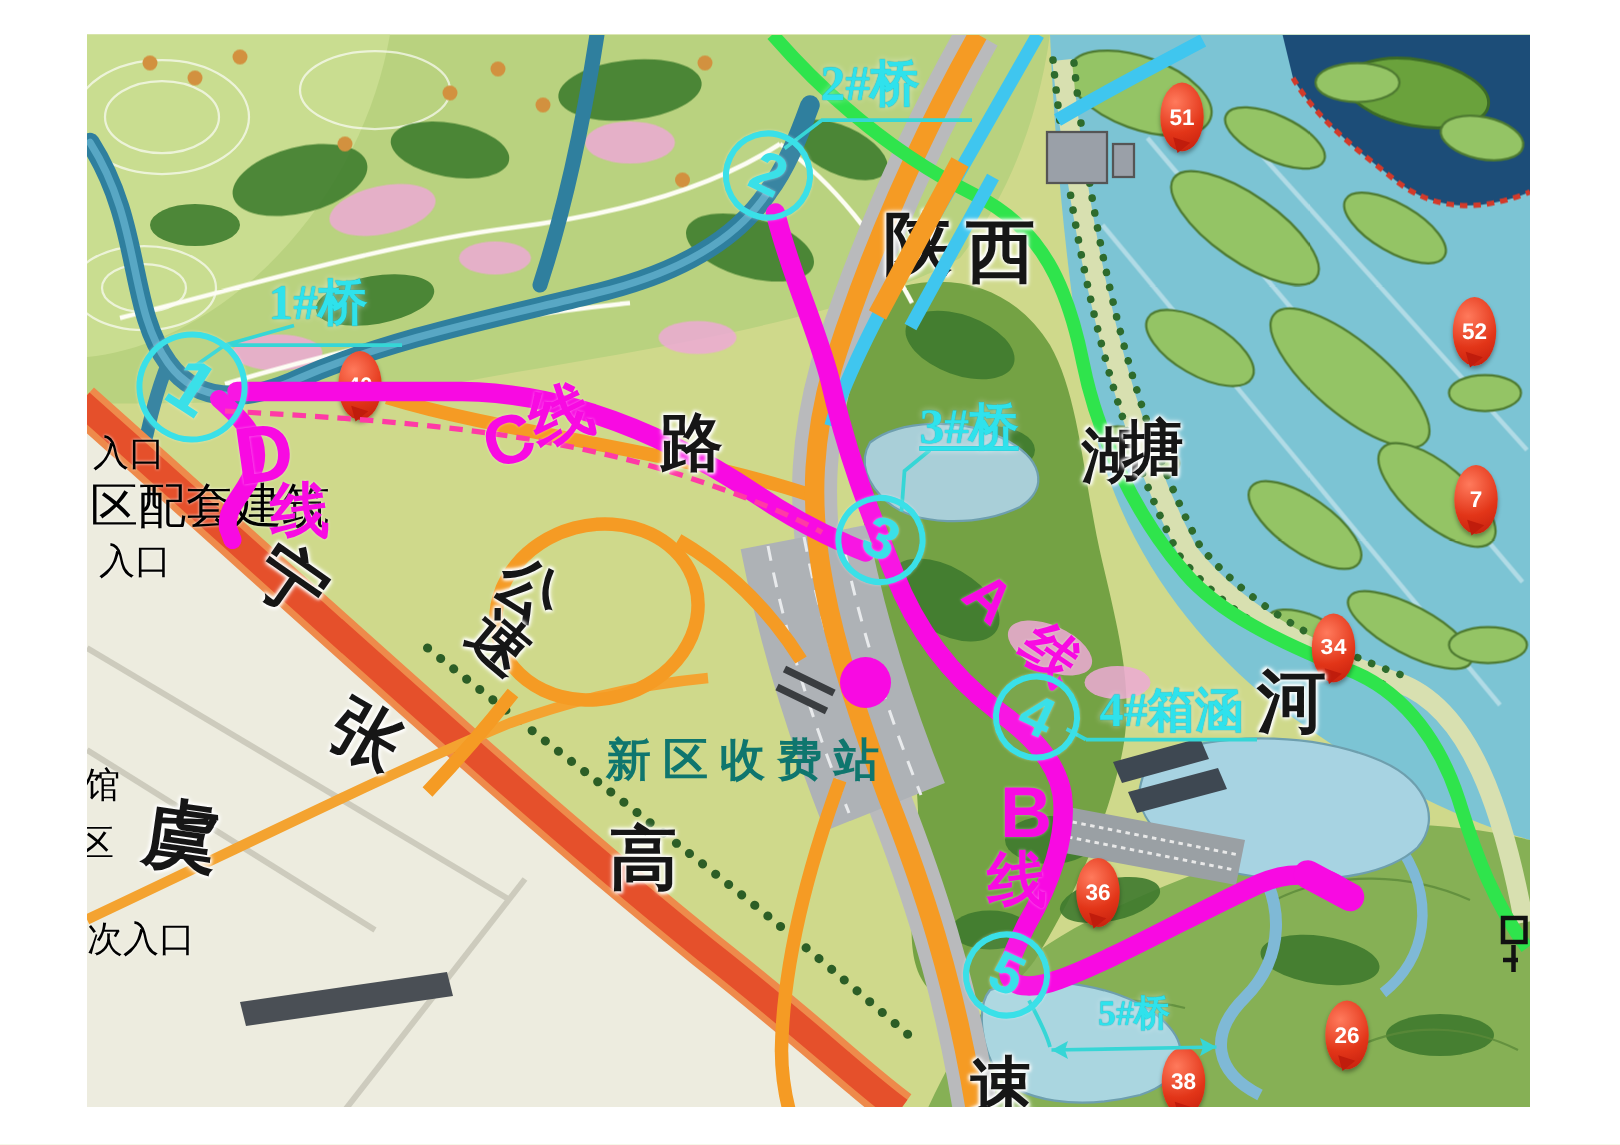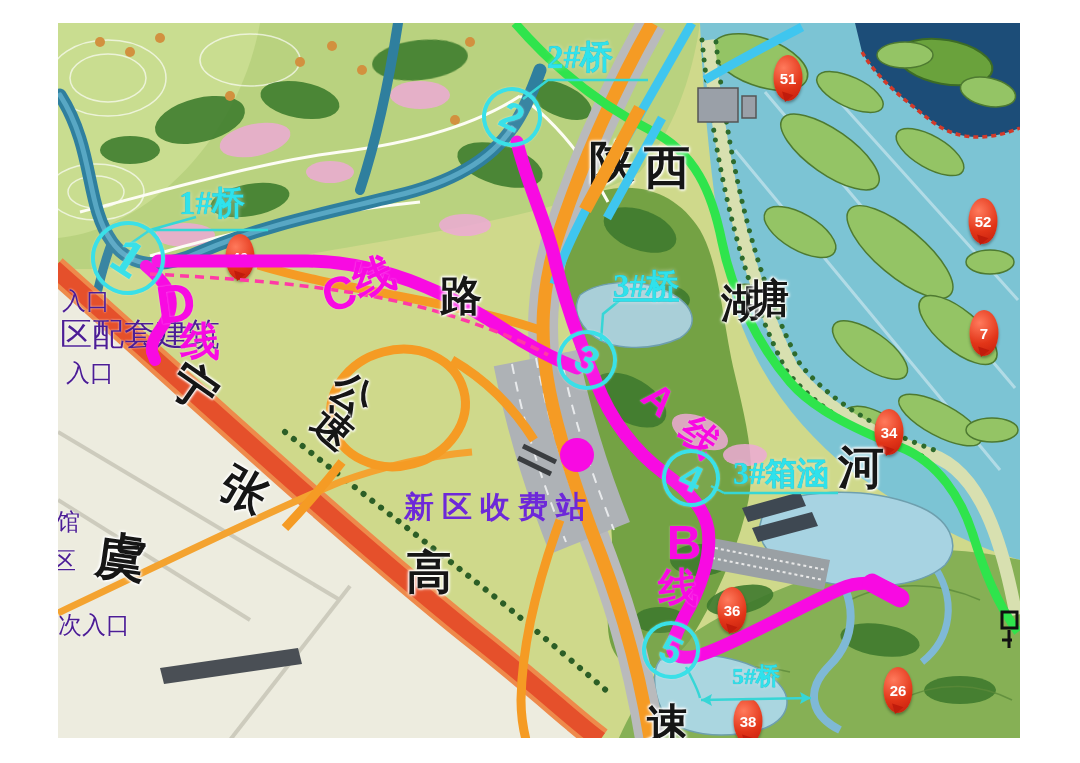--- a/index.html
+++ b/index.html
@@ -5,39 +5,39 @@
   html,body{margin:0;padding:0;background:#ffffff;width:1080px;height:763px;overflow:hidden}
   #page{position:relative;width:1080px;height:763px;background:#fff;font-family:"Liberation Sans",sans-serif}
   #map{position:absolute;left:58px;top:23px;width:962px;height:715px;overflow:hidden;background:#cfd98b}
   .layer{position:absolute;left:-58px;top:-23px;width:1080px;height:763px}
   .z1{z-index:1}.z2{z-index:2}.z3{z-index:3}.z4{z-index:4}
   svg{position:absolute;left:0;top:0}
   .lbl{position:absolute;transform:translate(-50%,-50%);white-space:nowrap;line-height:1}
   .road-char{font-family:"Liberation Serif","DejaVu Serif",serif;font-weight:700;color:#161616;
     text-shadow:0 0 3px #fff,0 0 4px #fff,1px 1px 2px rgba(255,255,255,.9),-1px -1px 2px rgba(255,255,255,.9)}
   .left-lbl{position:absolute;transform:translate(0,-50%);white-space:nowrap;line-height:1;
-    font-family:Liberation Mono, monospace;color:#4c1d95;
+    font-family:Liberation Serif, serif;color:#000000;
     text-shadow:0 0 2px rgba(255,255,255,.9)}
   .route-lbl{font-family:"Liberation Sans","DejaVu Sans",sans-serif;font-weight:700;color:#f80ae2;
     text-shadow:0 0 2px rgba(255,255,255,.45)}
   .bridge-lbl{font-family:"Liberation Serif","DejaVu Serif",serif;font-weight:700;color:#2fe2ec;
     text-shadow:0 0 1px #0a9fae,0 0 4px rgba(255,255,255,.55)}
   .station{position:absolute;transform:translate(-50%,-50%);border:4px solid #3ae0e8;border-radius:50%;
     color:#3ae0e8;font-weight:700;font-family:"Liberation Sans",sans-serif;display:flex;align-items:center;
     justify-content:center;background:rgba(255,255,255,.05);
     text-shadow:0 0 2px rgba(255,255,255,.5);box-shadow:0 0 2px rgba(255,255,255,.4)}
   .poi{position:absolute;transform:translate(-50%,-50%);width:29px;height:46px;border-radius:50%;
     background:radial-gradient(circle at 35% 28%,#ff7a5c 0%,#e23518 55%,#c01c0c 100%);
     color:#fff;font:700 15px/1 "Liberation Sans",sans-serif;display:flex;align-items:center;justify-content:center;
     box-shadow:0 2px 3px rgba(0,0,0,.35)}
   .poi::after{content:"";position:absolute;left:6px;bottom:-7px;width:0;height:0;
     border:6px solid transparent;border-top:9px solid #c01c0c;transform:rotate(18deg)}
   .toll-label{position:absolute;transform:translate(-50%,-50%);white-space:nowrap;
     font-family:"Liberation Serif","DejaVu Serif",serif;font-weight:600;font-size:30px;
-    letter-spacing:8px;color:#6d28d9}
+    letter-spacing:8px;color:#0f766e}
 </style>
 </head>
 <body>
 
 <div id="page">
  <div id="map">
 
   <div class="layer z1">
    <svg width="1080" height="763" viewBox="0 0 1080 763">
 
@@ -224,24 +224,24 @@
         <div class="left-lbl" style="left: 60px; top: 337px; font-size: 32px; transform: translate(0px, -50%);">区配套建筑</div>
         <div class="left-lbl" style="left: 66px; top: 375px; font-size: 24px; transform: translate(0px, -50%);">入口</div>
         <div class="left-lbl" style="left: 56px; top: 524px; font-size: 24px; transform: translate(0px, -50%);">馆</div>
         <div class="left-lbl" style="left: 52px; top: 563px; font-size: 24px; transform: translate(0px, -50%);">区</div>
         <div class="left-lbl" style="left: 58px; top: 594px; font-size: 24px; transform: translate(0px, -50%); margin-top: 33px;">次入口</div>
         <div class="lbl road-char" style="left: 612px; top: 163px; font-size: 46px; transform: translate(-50%, -50%) rotate(0deg);">陕</div>
         <div class="poi" style="left: 240px; top: 257px; transform: translate(-50%, -50%) rotate(0deg);">40</div>
         <div class="poi" style="left: 788px; top: 78px; transform: translate(-50%, -50%) rotate(0deg);">51</div>
         <div class="poi" style="left: 983px; top: 221px; transform: translate(-50%, -50%) rotate(0deg);">52</div>
         <div class="poi" style="left: 984px; top: 333px; transform: translate(-50%, -50%) rotate(0deg);">7</div>
-        <div class="poi" style="left: 889px; top: 432px; transform: translate(-50%, -50%) rotate(0deg);">34</div>
-        <div class="poi" style="left: 732px; top: 610px; transform: translate(-50%, -50%) rotate(0deg);">36</div>
+        <div class="poi" style="left: 889px; top: 432px; transform: translate(-50%, -50%) rotate(0deg); font-family: Liberation Mono, monospace;">34</div>
+        <div class="poi" style="left: 732px; top: 595px; transform: translate(-50%, -50%) rotate(0deg);">36</div>
         <div class="poi" style="left: 898px; top: 690px; transform: translate(-50%, -50%) rotate(0deg);">26</div>
-        <div class="poi" style="left: 748px; top: 721px; transform: translate(-50%, -50%) rotate(0deg);">38</div>
+        <div class="poi" style="left: 789px; top: 721px; transform: translate(-50%, -50%) rotate(0deg);">38</div>
       </div>
 
   <div class="layer z3">
    <svg width="1080" height="763" viewBox="0 0 1080 763">
 
     <path d="M585,210 L640,108" stroke="#f59b24" stroke-width="13" fill="none"></path>
     <path d="M607,218 L662,118" stroke="#3fc6ef" stroke-width="9" fill="none"></path>
 
     <g fill="none" stroke="#f80ae2" stroke-linecap="round">
       <path stroke-width="13" d="M158,261 L308,261 C380,262 448,292 505,330 C530,347 557,360 577,368"></path>
@@ -284,21 +284,21 @@
         <div class="lbl route-lbl" style="left: 700px; top: 437px; font-size: 38px; transform: translate(-50%, -50%) rotate(42deg);">线</div>
         <div class="lbl route-lbl" style="left: 684px; top: 543px; font-size: 48px; transform: translate(-50%, -50%) rotate(0deg);">B</div>
         <div class="lbl route-lbl" style="left: 678px; top: 587px; font-size: 40px; transform: translate(-50%, -50%) rotate(0deg);">线</div>
         <div class="lbl route-lbl" style="left: 339px; top: 293px; font-size: 46px; transform: translate(-50%, -50%) rotate(-18deg);">C</div>
         <div class="lbl route-lbl" style="left: 374px; top: 277px; font-size: 42px; transform: translate(-50%, -50%) rotate(-18deg);">线</div>
         <div class="lbl route-lbl" style="left: 176px; top: 303px; font-size: 54px; transform: translate(-50%, -50%) rotate(-8deg);">D</div>
         <div class="lbl route-lbl" style="left: 200px; top: 341px; font-size: 40px; transform: translate(-50%, -50%) rotate(0deg);">线</div>
         <div class="lbl bridge-lbl" style="left: 212px; top: 203px; font-size: 33px; transform: translate(-50%, -50%) rotate(0deg);">1#桥</div>
         <div class="lbl bridge-lbl" style="left: 580px; top: 57px; font-size: 33px; transform: translate(-50%, -50%) rotate(0deg); text-align: right;">2#桥</div>
         <div class="lbl bridge-lbl" style="left: 646px; top: 286px; font-size: 33px; transform: translate(-50%, -50%) rotate(0deg); text-decoration: underline;">3#桥</div>
-        <div class="lbl bridge-lbl" style="left: 781px; top: 473px; font-size: 32px; transform: translate(-50%, -50%) rotate(0deg);">3#箱涵</div>
+        <div class="lbl bridge-lbl" style="left: 781px; top: 473px; font-size: 32px; transform: translate(-50%, -50%) rotate(0deg);">4#箱涵</div>
         <div class="lbl bridge-lbl" style="left: 756px; top: 676px; font-size: 24px; transform: translate(-50%, -50%) rotate(0deg);">5#桥</div>
         <div class="station" style="left: 128px; top: 258px; transform: translate(-50%, -50%) rotate(33deg); width: 66px; height: 66px; font-size: 50px;">1</div>
         <div class="station" style="left: 512px; top: 117px; transform: translate(-50%, -50%) rotate(26deg); width: 52px; height: 52px; font-size: 39px;">2</div>
         <div class="station" style="left: 587px; top: 360px; transform: translate(-50%, -50%) rotate(26deg); width: 52px; height: 52px; font-size: 39px;">3</div>
         <div class="station" style="left: 691px; top: 478px; transform: translate(-50%, -50%) rotate(25deg); width: 50px; height: 50px; font-size: 38px;">4</div>
         <div class="station" style="left: 671px; top: 650px; transform: translate(-50%, -50%) rotate(25deg); width: 50px; height: 50px; font-size: 38px;">5</div>
         <div class="toll-label" style="left: 499px; top: 507px;">新区收费站</div>
       </div>
 
  </div>

